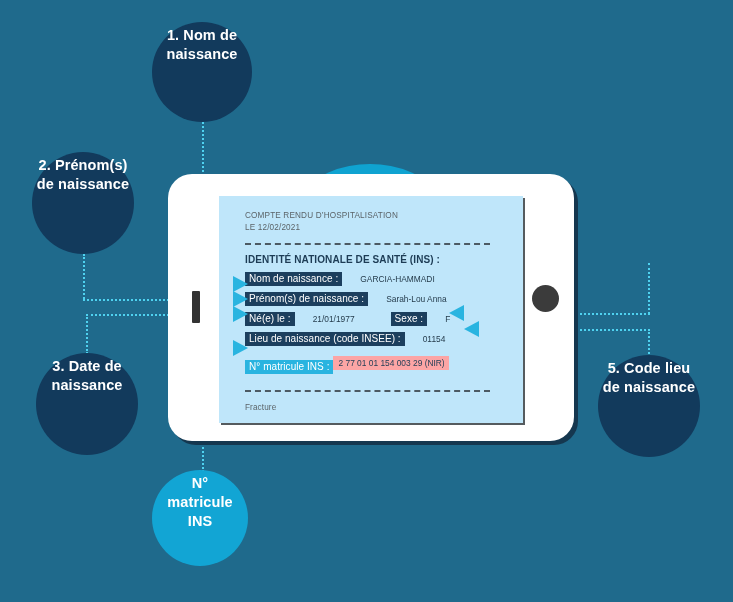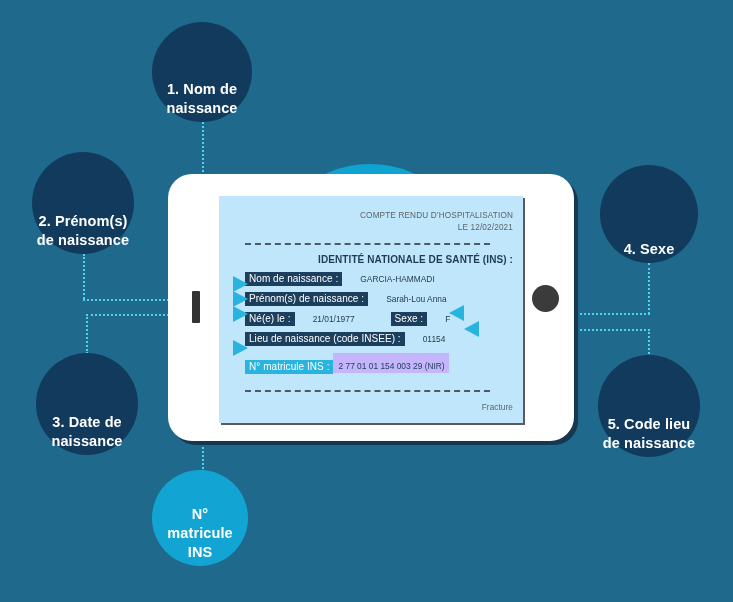--- a/index.html
+++ b/index.html
@@ -111,21 +111,20 @@
     width: 304px;
     height: 227px;
     background: #bfe6fa;
     overflow: hidden;
   }
   .page-inner {
     position: absolute;
     left: 26px;
     top: 14px;
     right: 10px;
-    text-align: right;
   }
 
   .doc-head {
     color: #5b6468;
     font-size: 8.2px;
     letter-spacing: 0.15px;
     line-height: 12px;
     white-space: nowrap;
   }
   .dash-rule {
@@ -162,44 +161,44 @@
     color: #ffffff;
     margin-top: 8px;
   }
   .val {
     color: #253c4c;
     padding-left: 18px;
     font-size: 8.4px;
     line-height: 10px;
   }
   .val.cyanbg {
-    background: #c4b5fd;
+    background: #fca5a5;
     color: #1d3c55;
-    padding: 8px 4px 2px 5px;
+    padding: 2px 4px 2px 5px;
   }
   .spacer-sexe {
     display: inline-block;
     width: 36px;
   }
   .doc-foot {
     color: #5b6468;
     font-size: 8.2px;
     line-height: 12px;
     letter-spacing: 0.1px;
     white-space: nowrap;
   }
 
   
   .bubble {
     position: absolute;
     border-radius: 50%;
     background: #123a5c;
     color: #ffffff;
     display: flex;
-    align-items: flex-end;
+    align-items: flex-start;
     justify-content: center;
     text-align: center;
     font-weight: bold;
     font-size: 14.5px;
     line-height: 19px;
     letter-spacing: 0.1px;
     box-sizing: border-box;
     padding: 4px;
   }
   .bubble.cyan {
@@ -298,23 +297,20 @@
 
   <div class="bubble" id="bubble-1">
     <span>1. Nom de<br>naissance</span>
   </div>
   <div class="bubble" id="bubble-2">
     <span>2. Prénom(s)<br>de naissance</span>
   </div>
   <div class="bubble" id="bubble-3">
     <span>3. Date de<br>naissance</span>
   </div>
-  <div class="bubble" id="bubble-4">
-    <span>4. Sexe</span>
-  </div>
   <div class="bubble" id="bubble-5">
     <span>5. Code lieu<br>de naissance</span>
   </div>
   <div class="bubble cyan" id="bubble-6">
     <span>N°<br>matricule<br>INS</span>
   </div>
 
 </div>
 
 </body></html>

